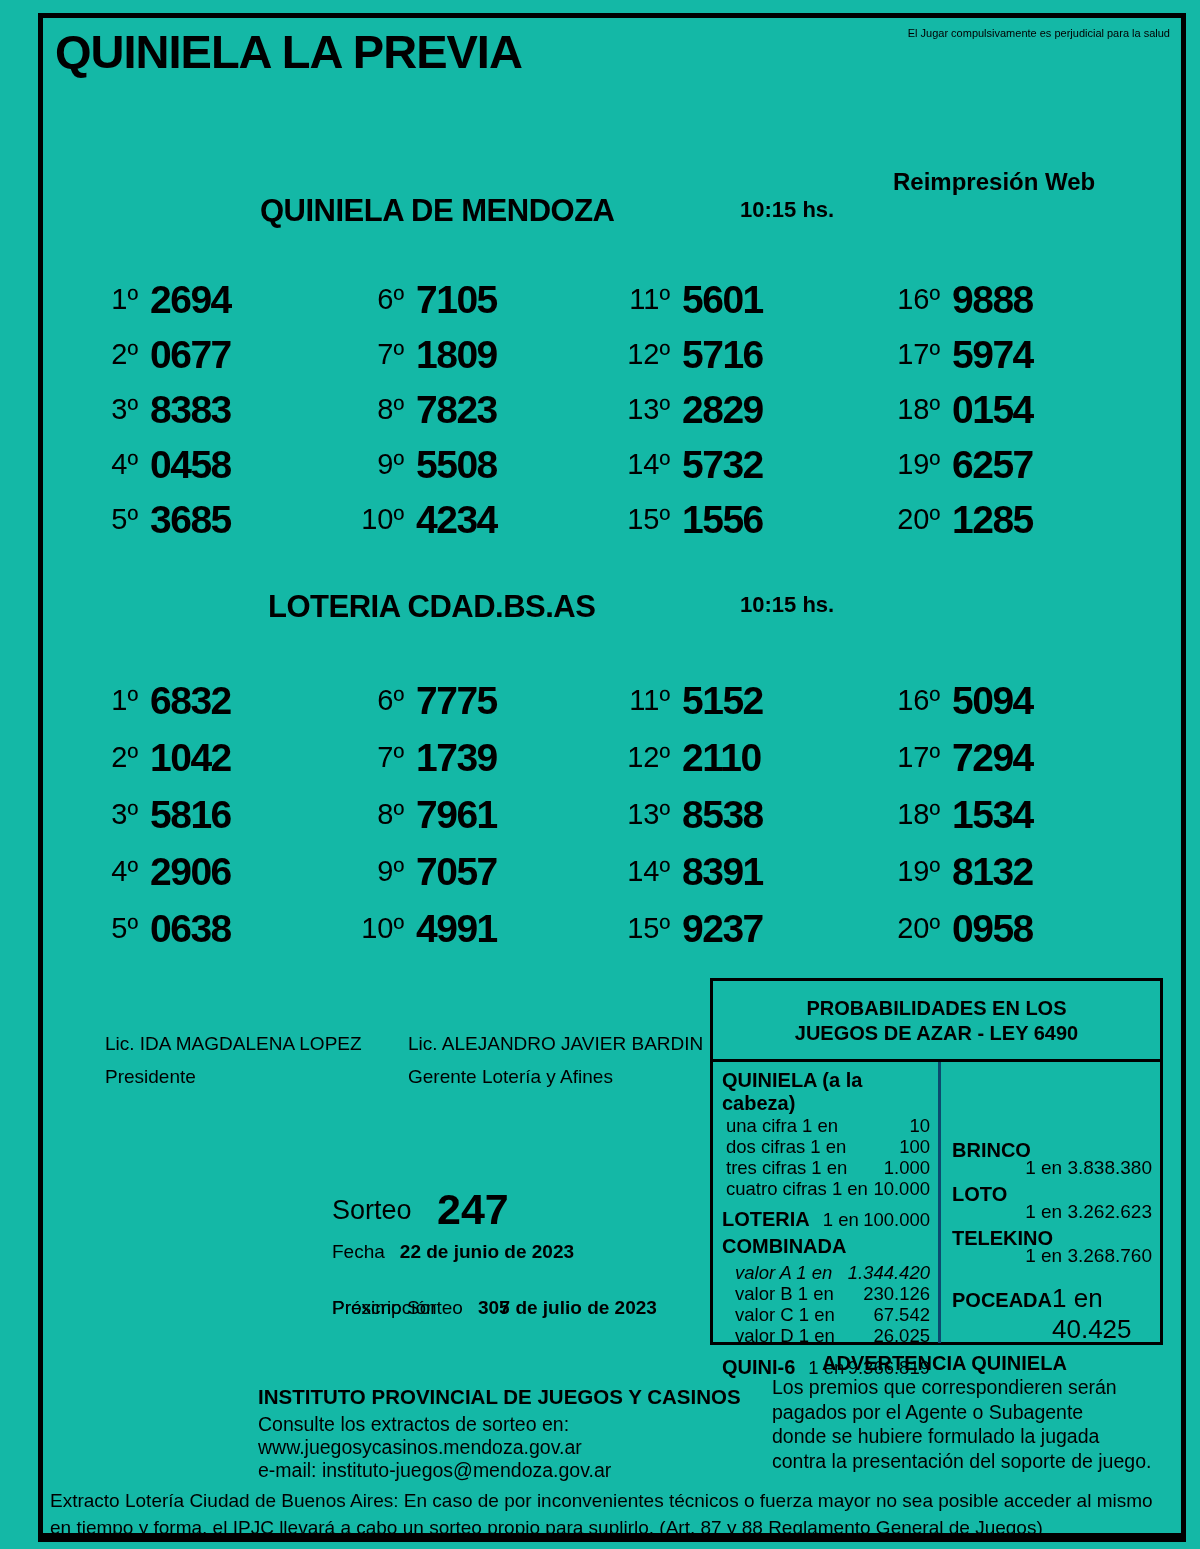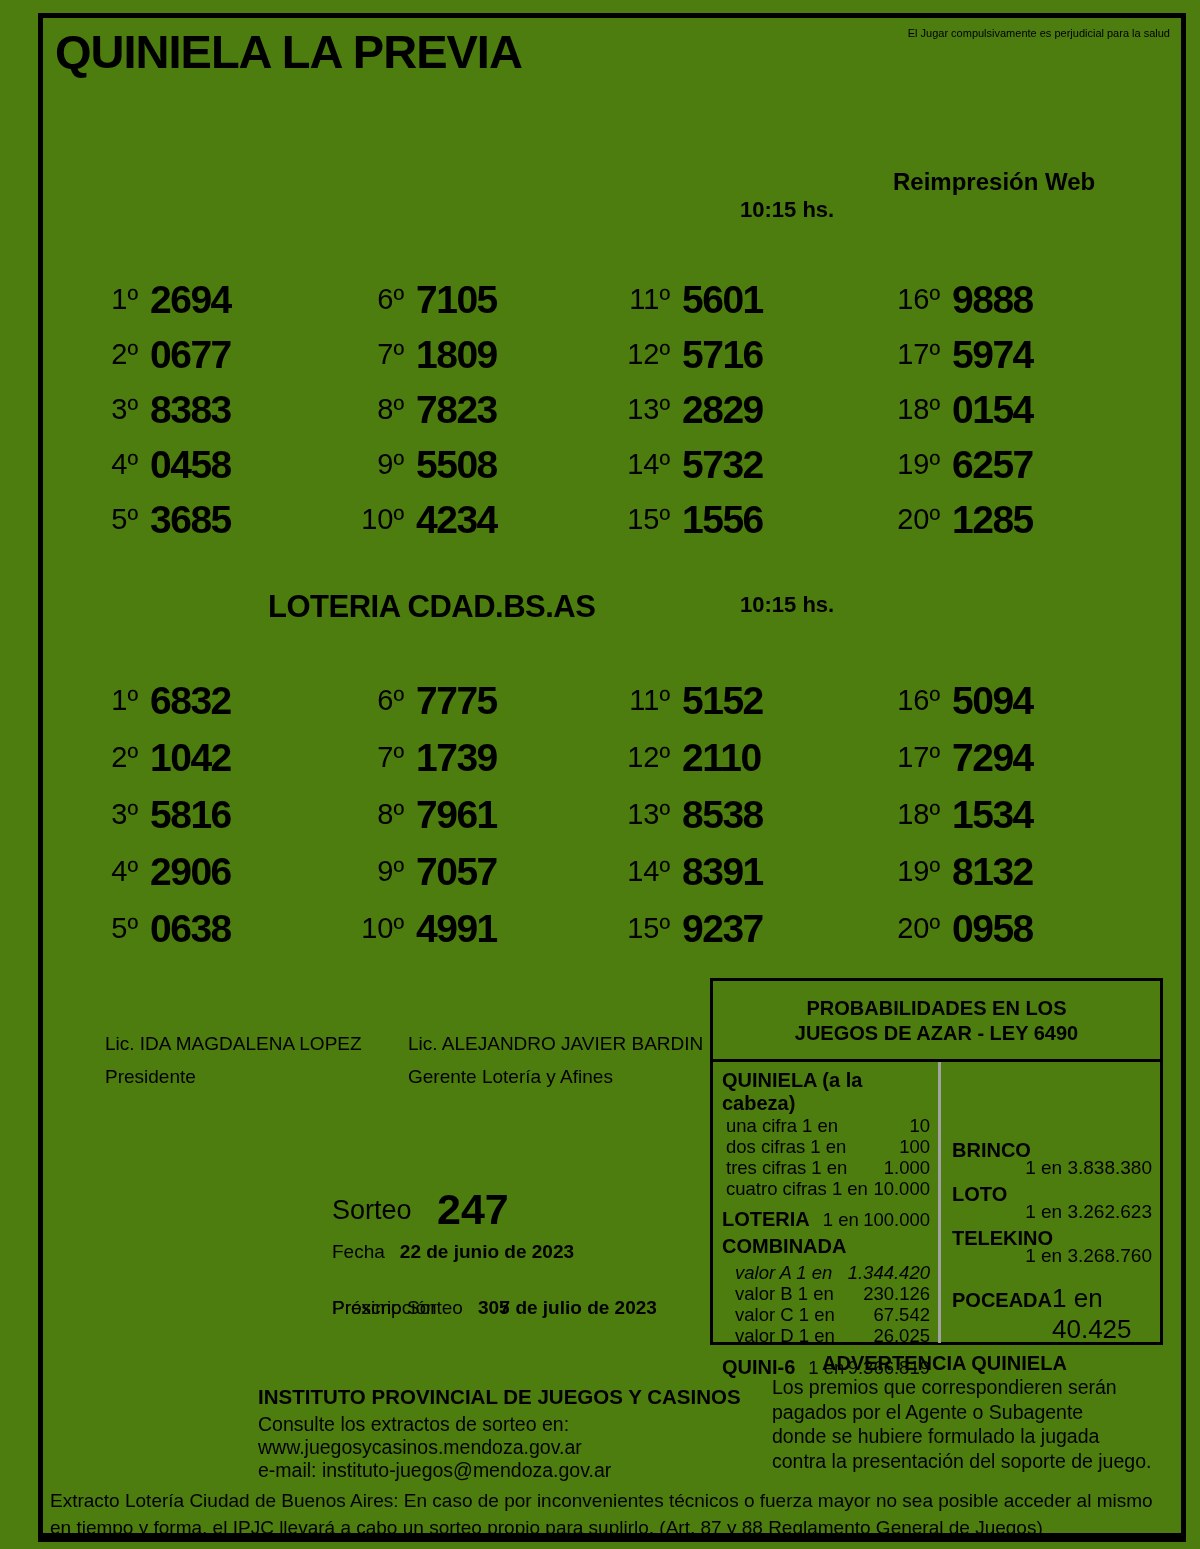--- a/index.html
+++ b/index.html
@@ -1,17 +1,17 @@
 <!DOCTYPE html>
 <html><head>
 <meta charset="utf-8">
 <style>
   html,body{margin:0;padding:0;background:#fff;}
   .page{
-    position:relative;width:1200px;height:1549px;background:#4d7c0f;
+    position:relative;width:1200px;height:1549px;background:#14b8a6;
     font-family:"Liberation Sans", sans-serif;color:#000;overflow:hidden;
   }
   .border-frame{
     position:absolute;left:38px;top:13px;width:1148px;height:1529px;
     box-sizing:border-box;border:5px solid #000;border-bottom-width:9px;
   }
   .main-title{position:absolute;left:55px;top:24px;font-size:47px;font-weight:700;letter-spacing:-1px;}
   .health-warning{position:absolute;right:30px;top:27px;font-size:11px;font-weight:400;margin-left:40px;}
   .reprint{position:absolute;left:893px;top:168px;font-size:24px;font-weight:700;}
   .draw-title{position:absolute;font-size:31px;font-weight:700;letter-spacing:-0.5px;}
@@ -24,21 +24,21 @@
   .sig-name{position:absolute;font-size:19px;}
   .sig-role{position:absolute;font-size:19px;text-align:right;}
   .sorteo-label{position:absolute;left:332px;top:1195px;font-size:27px;}
   .sorteo-number{position:absolute;left:437px;top:1185px;font-size:43px;font-weight:700;}
   .s-row{position:absolute;left:332px;display:flex;font-size:19px;}
   .s-row .s-val{font-weight:700;margin-left:15px;}
   .prob-box{position:absolute;left:710px;top:978px;width:453px;height:367px;box-sizing:border-box;border:3px solid #000;}
   .prob-title{text-align:center;font-weight:700;font-size:20px;line-height:25px;margin-top:15px;}
   .prob-divider{border-top:3px solid #000;margin-top:13px;}
   .prob-body{display:flex;height:281px;}
-  .prob-left{width:228px;box-sizing:border-box;border-right:3px solid #a3a3a3;padding:7px 8px 0 9px;}
+  .prob-left{width:228px;box-sizing:border-box;border-right:3px solid #0c4a6e;padding:7px 8px 0 9px;}
   .p-head{font-weight:700;font-size:20px;}
   .p-row{display:flex;font-size:18.5px;line-height:21px;padding-left:4px;}
   .p-val{margin-left:auto;}
   .p-big{display:flex;align-items:baseline;font-size:18.5px;}
   .p-big .p-bold{font-weight:700;font-size:20px;}
   .p-big .p-mid{margin-left:13px;}
   .prob-right{flex:1;box-sizing:border-box;padding:79px 8px 0 11px;}
   .g-name{font-weight:700;font-size:20px;line-height:19px;}
   .g-val{text-align:right;font-size:19px;line-height:16px;margin-bottom:9px;}
   .poceada{display:flex;align-items:baseline;margin-top:19px;}
@@ -55,20 +55,21 @@
 </head>
 <body>
 
 <div class="page">
   <div class="border-frame"></div>
 
   <div class="main-title">QUINIELA LA PREVIA</div>
   <div class="health-warning">El Jugar compulsivamente es perjudicial para la salud</div>
   <div class="reprint">Reimpresión Web</div>
 
+  <div class="draw-title" style="left:260px;top:193px;">QUINIELA  DE MENDOZA</div>
   <div class="draw-time" style="left:740px;top:197px;">10:15 hs.</div>
 
   <div class="rcol" style="left:74px;top:272px;">
     <div class="rrow">
         <span class="pos">1º</span>
         <span class="num">2694</span>
       </div>
     <div class="rrow">
         <span class="pos">2º</span>
         <span class="num">0677</span>

